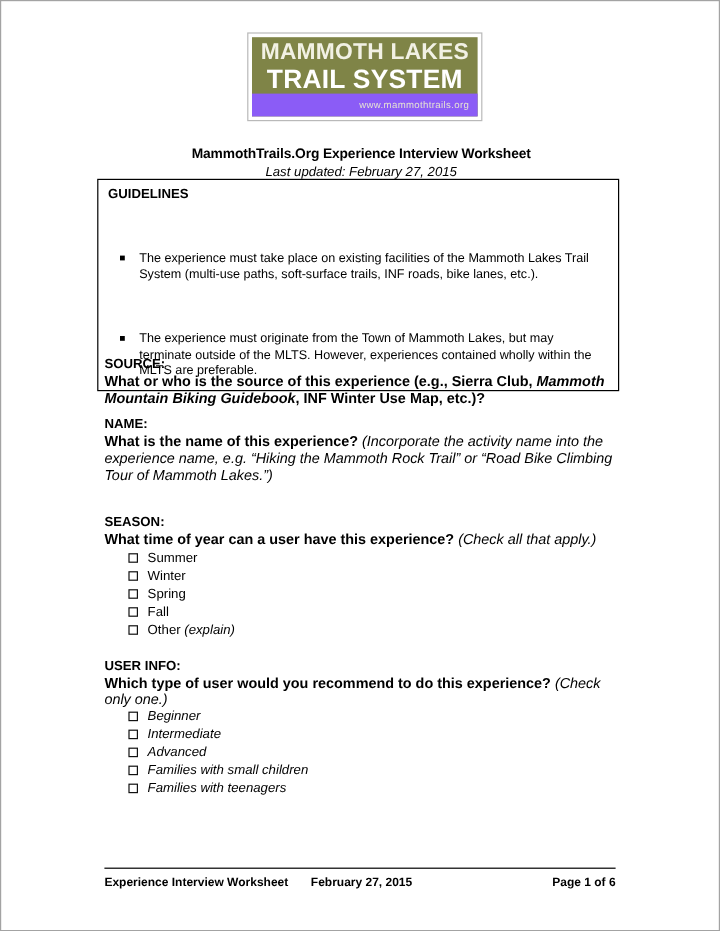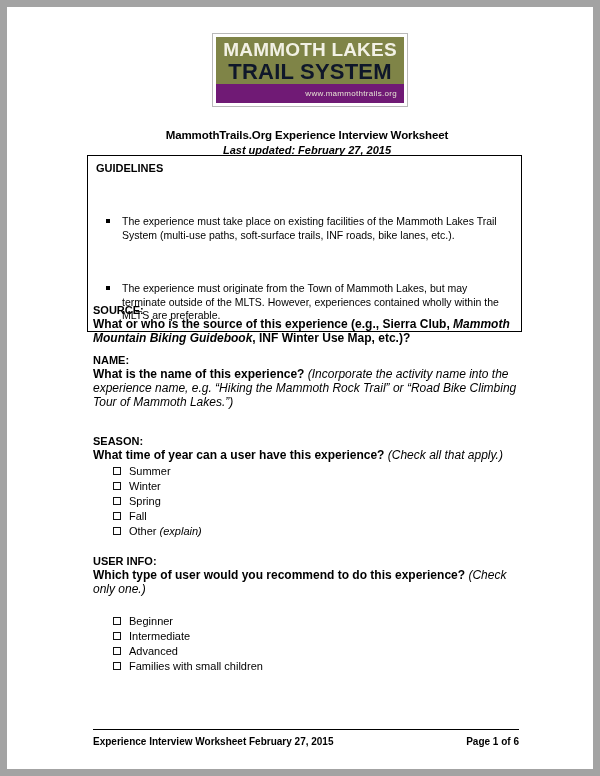--- a/index.html
+++ b/index.html
@@ -16,21 +16,21 @@
     -webkit-font-smoothing: antialiased;
   }
 
   
   .page {
     position: relative;
     box-sizing: border-box;
     width: 600px;
     height: 776px;
     background: #ffffff;
-    border: 7px solid #a3a3a3;
+    border: 1px solid #a3a3a3;
     overflow: hidden;
   }
 
   
   .logo-wrap {
     position: absolute;
     left: 205px;
     top: 26px;
     width: 196px;
     height: 74px;
@@ -61,31 +61,31 @@
   .logo-line1 {
     color: #f2f1e4;
     font-family: "Liberation Sans", sans-serif;
     font-weight: bold;
     font-size: 19px;
     letter-spacing: 0.2px;
     line-height: 20px;
     white-space: nowrap;
   }
   .logo-line2 {
-    color: #0f172a;
+    color: #ffffff;
     font-family: "Liberation Sans", sans-serif;
     font-weight: bold;
     font-size: 22px;
     letter-spacing: 0.2px;
     line-height: 23px;
     white-space: nowrap;
   }
   .logo-bar {
     height: 19px;
-    background: #701a75;
+    background: #8b5cf6;
     display: flex;
     align-items: center;
     justify-content: flex-end;
     padding-right: 7px;
   }
   .logo-url {
     color: #e6e3d4;
     font-size: 8px;
     letter-spacing: 0.3px;
     white-space: nowrap;
@@ -101,21 +101,21 @@
   }
   .doc-title {
     font-size: 11.5px;
     font-weight: bold;
     line-height: 15px;
     letter-spacing: -0.1px;
   }
   .doc-subtitle {
     font-size: 11px;
     font-style: italic;
-    font-weight: bold;
+    font-weight: normal;
     line-height: 15px;
   }
 
   
   .guidelines {
     position: absolute;
     left: 80px;
     top: 148px;
     width: 435px;
     box-sizing: border-box;
@@ -213,21 +213,21 @@
   .footer {
     position: absolute;
     left: 86px;
     top: 728px;
     width: 426px;
     font-size: 10px;
     font-weight: bold;
     line-height: 13px;
   }
   .footer-left { position: absolute; left: 0; top: 0; white-space: nowrap; }
-  .footer-mid  { position: absolute; left: 156px; top: 0; white-space: nowrap; }
+  .footer-mid  { position: absolute; left: 172px; top: 0; white-space: nowrap; }
   .footer-right{ position: absolute; right: 0; top: 0; white-space: nowrap; }
 </style>
 </head>
 <body>
 
 <div class="page">
 
   <div class="logo-wrap">
     <div class="logo">
       <div class="logo-inner">
@@ -294,36 +294,40 @@
   </div>
 
   <div class="section" style="top:346px;">
     <div class="sec-label">NAME:</div>
     <div class="sec-q"><span>What is the name of this experience?</span><span class="it"> (Incorporate the activity name into the experience name, e.g. “Hiking the Mammoth Rock Trail” or “Road Bike Climbing Tour of Mammoth Lakes.”)</span></div>
   </div>
 
   <div class="section" style="top:547px;">
     <div class="sec-label">USER INFO:</div>
     <div class="sec-q"><span>Which type of user would you recommend to do this experience?</span><span class="it"> (Check only one.)</span></div>
-    <ul class="cb-list" style="margin-top:18px;">
+    <ul class="cb-list" style="font-style:italic;">
       <li class="cb-item">
         <span class="cb-box"></span>
         <span>Beginner</span>
       </li>
       <li class="cb-item">
         <span class="cb-box"></span>
         <span>Intermediate</span>
       </li>
       <li class="cb-item">
         <span class="cb-box"></span>
         <span>Advanced</span>
       </li>
       <li class="cb-item">
         <span class="cb-box"></span>
         <span>Families with small children</span>
+      </li>
+      <li class="cb-item">
+        <span class="cb-box"></span>
+        <span>Families with teenagers</span>
       </li>
     </ul>
   </div>
 
   <div class="footer-rule"></div>
   <div class="footer">
     <span class="footer-left">Experience Interview Worksheet</span>
     <span class="footer-mid">February 27, 2015</span>
     <span class="footer-right">Page 1 of 6</span>
   </div>

